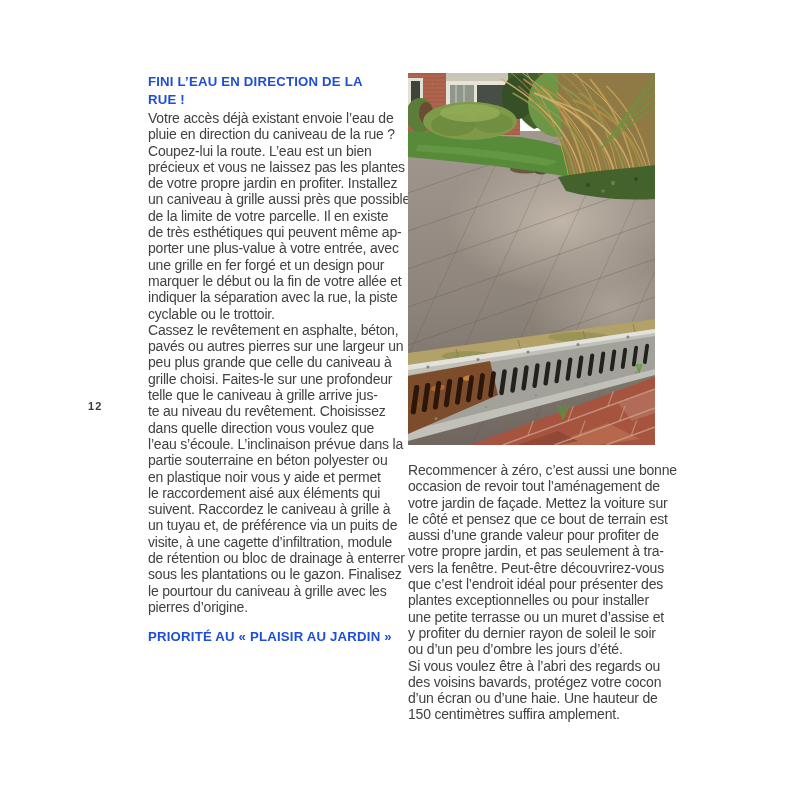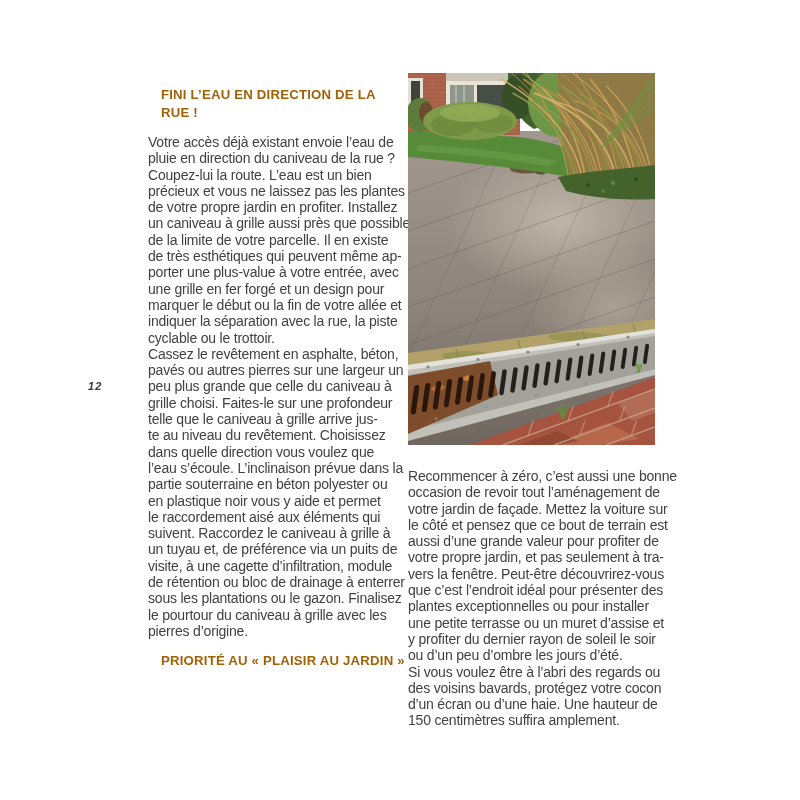--- a/index.html
+++ b/index.html
@@ -1,23 +1,23 @@
 <!DOCTYPE html>
 <html><head>
 <meta charset="utf-8">
 <style>
   html,body{margin:0;padding:0;background:#ffffff;}
   .page{position:relative;width:800px;height:800px;background:#ffffff;
         font-family:"Liberation Sans",sans-serif;overflow:hidden;}
-  .pagenum{position:absolute;left:88px;top:380px;font-size:11px;font-weight:bold;
-           letter-spacing:1.2px;color:#3a3a3a;font-style:italic;}
+  .pagenum{position:absolute;left:88px;top:400px;font-size:11px;font-weight:bold;
+           letter-spacing:1.2px;color:#3a3a3a;}
   .col{position:absolute;color:#414141;}
   .col-left{left:148px;top:73px;width:252px;}
   .col-right{left:408px;top:462px;width:276px;}
-  .heading{margin:13px;font-size:13.2px;font-weight:bold;color:#a16207;
+  .heading{margin:0;font-size:13.2px;font-weight:bold;color:#1d4ed8;
            letter-spacing:0.2px;line-height:17.5px;white-space:pre;}
   .heading.second{margin-top:13px;}
   .bodytext{margin:2px 0 0 0;font-size:14px;line-height:16.3px;
             letter-spacing:-0.2px;white-space:pre;color:#414141;}
   .photo{position:absolute;left:408px;top:73px;width:247px;height:372px;overflow:hidden;}
   .photo svg{display:block;width:247px;height:372px;}
 </style>
 </head>
 <body>
 
@@ -294,21 +294,21 @@
             <path d="M155,346 q2,-8 3,-14" fill="none" stroke="#5f8f3d" stroke-width="1.2"></path>
             <path d="M231,300 q1,-5 1.5,-9" fill="none" stroke="#6a9a44" stroke-width="1"></path>
             <path d="M155,346 q4,-8 6,-14" fill="none" stroke="#5f8f3d" stroke-width="1.2"></path>
             <path d="M231,300 q2,-5 3,-9" fill="none" stroke="#6a9a44" stroke-width="1"></path>
           </g>
       </g>
     </svg>
   </div>
 
   <div class="col col-right">
-    <p class="bodytext" style="margin-top:6px">Recommencer à zéro, c’est aussi une bonne
+    <p class="bodytext" style="margin-top:0">Recommencer à zéro, c’est aussi une bonne
 occasion de revoir tout l’aménagement de
 votre jardin de façade. Mettez la voiture sur
 le côté et pensez que ce bout de terrain est
 aussi d’une grande valeur pour profiter de
 votre propre jardin, et pas seulement à tra-
 vers la fenêtre. Peut-être découvrirez-vous
 que c’est l’endroit idéal pour présenter des
 plantes exceptionnelles ou pour installer
 une petite terrasse ou un muret d’assise et
 y profiter du dernier rayon de soleil le soir

